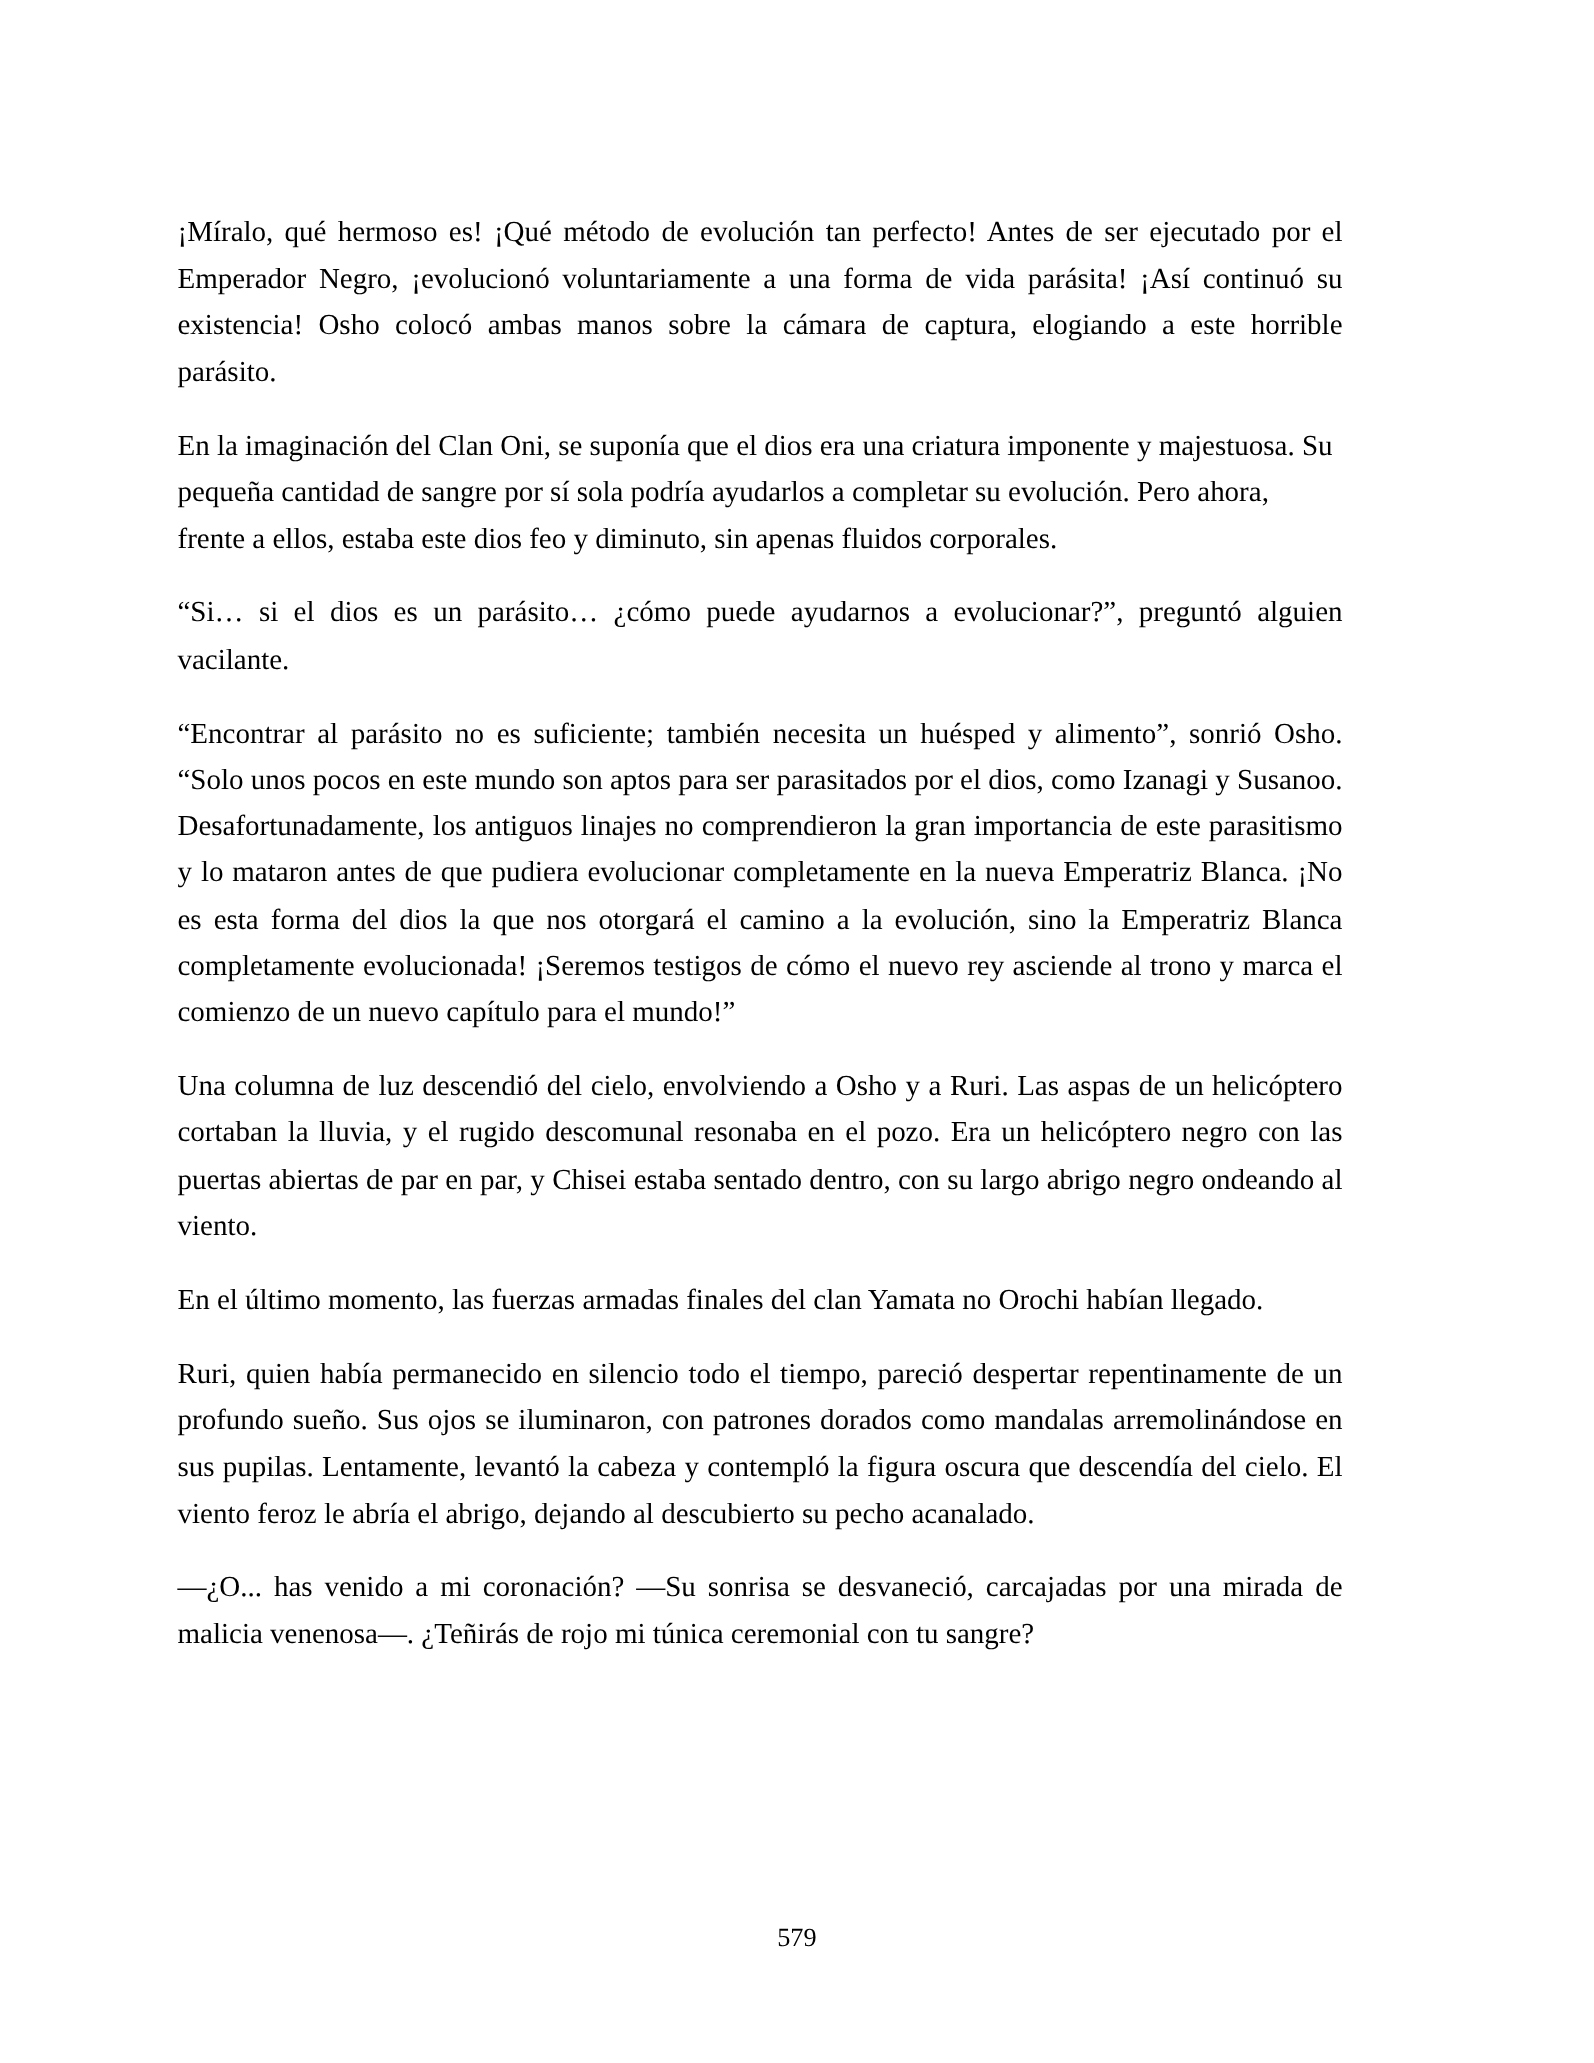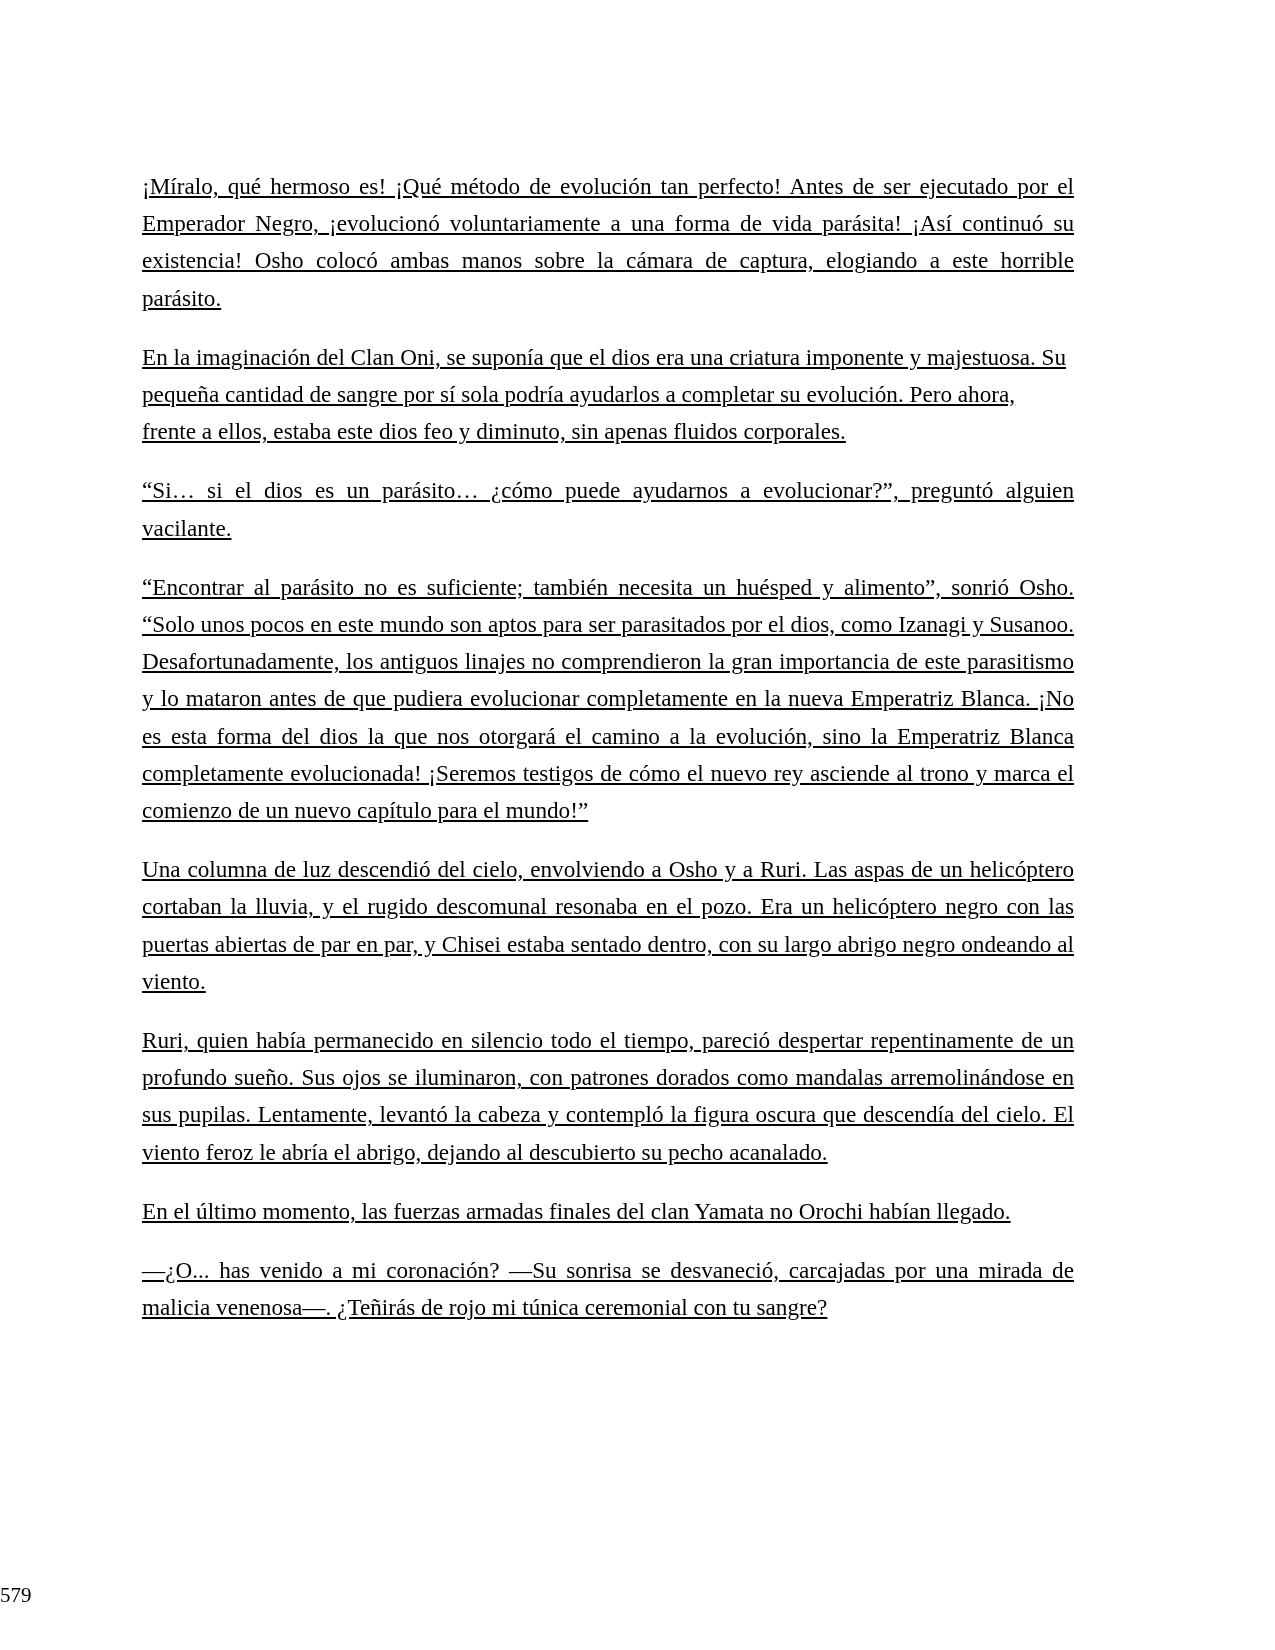--- a/index.html
+++ b/index.html
@@ -31,60 +31,59 @@
   .para {
     font-size: 23.2px;
     line-height: 37.2px;
     text-align: justify;
     text-justify: inter-word;
     margin: 0 0 22px 0;
     hyphens: none;
     -webkit-hyphens: none;
     word-spacing: 0px;
     letter-spacing: 0px;
-    text-decoration: underline;
   }
   .para:last-child {
     margin-bottom: 0;
   }
   
   .para.ragged {
     text-align: left;
   }
   .page-number {
     position: absolute;
     left: 0;
     right: 0;
     top: 1537px;
+    text-align: center;
     font-size: 21px;
     line-height: 26px;
     font-family: "Liberation Serif", "DejaVu Serif", serif;
-    margin-top: 45px;
   }
 </style>
 </head>
 <body>
 
 <div class="page">
 
   <div class="text-column">
 
     <p class="para">¡Míralo, qué hermoso es! ¡Qué método de evolución tan perfecto! Antes de ser ejecutado por el Emperador Negro, ¡evolucionó voluntariamente a una forma de vida parásita! ¡Así continuó su existencia! Osho colocó ambas manos sobre la cámara de captura, elogiando a este horrible parásito.</p>
 
     <p class="para ragged">En la imaginación del Clan Oni, se suponía que el dios era una criatura imponente y majestuosa. Su pequeña cantidad de sangre por sí sola podría ayudarlos a completar su evolución. Pero ahora, frente a ellos, estaba este dios feo y diminuto, sin apenas fluidos corporales.</p>
 
     <p class="para">“Si… si el dios es un parásito… ¿cómo puede ayudarnos a evolucionar?”, preguntó alguien vacilante.</p>
 
     <p class="para">“Encontrar al parásito no es suficiente; también necesita un huésped y alimento”, sonrió Osho. “Solo unos pocos en este mundo son aptos para ser parasitados por el dios, como Izanagi y Susanoo. Desafortunadamente, los antiguos linajes no comprendieron la gran importancia de este parasitismo y lo mataron antes de que pudiera evolucionar completamente en la nueva Emperatriz Blanca. ¡No es esta forma del dios la que nos otorgará el camino a la evolución, sino la Emperatriz Blanca completamente evolucionada! ¡Seremos testigos de cómo el nuevo rey asciende al trono y marca el comienzo de un nuevo capítulo para el mundo!”</p>
 
     <p class="para">Una columna de luz descendió del cielo, envolviendo a Osho y a Ruri. Las aspas de un helicóptero cortaban la lluvia, y el rugido descomunal resonaba en el pozo. Era un helicóptero negro con las puertas abiertas de par en par, y Chisei estaba sentado dentro, con su largo abrigo negro ondeando al viento.</p>
 
+    <p class="para ragged">En el último momento, las fuerzas armadas finales del clan Yamata no Orochi habían llegado.</p>
+
     <p class="para">Ruri, quien había permanecido en silencio todo el tiempo, pareció despertar repentinamente de un profundo sueño. Sus ojos se iluminaron, con patrones dorados como mandalas arremolinándose en sus pupilas. Lentamente, levantó la cabeza y contempló la figura oscura que descendía del cielo. El viento feroz le abría el abrigo, dejando al descubierto su pecho acanalado.</p>
-
-    <p class="para ragged">En el último momento, las fuerzas armadas finales del clan Yamata no Orochi habían llegado.</p>
 
 
     <p class="para">—¿O... has venido a mi coronación? —Su sonrisa se desvaneció, carcajadas por una mirada de malicia venenosa—. ¿Teñirás de rojo mi túnica ceremonial con tu sangre?</p>
 
   </div>
 
   <div class="page-number">579</div>
 
 </div>
 

